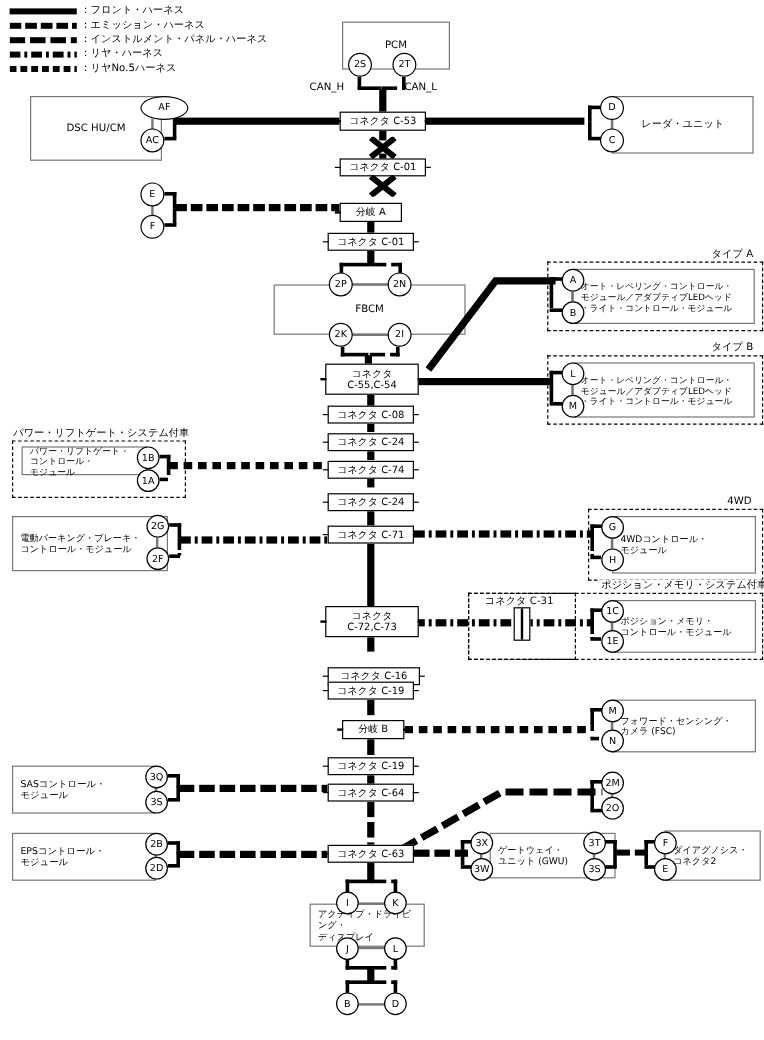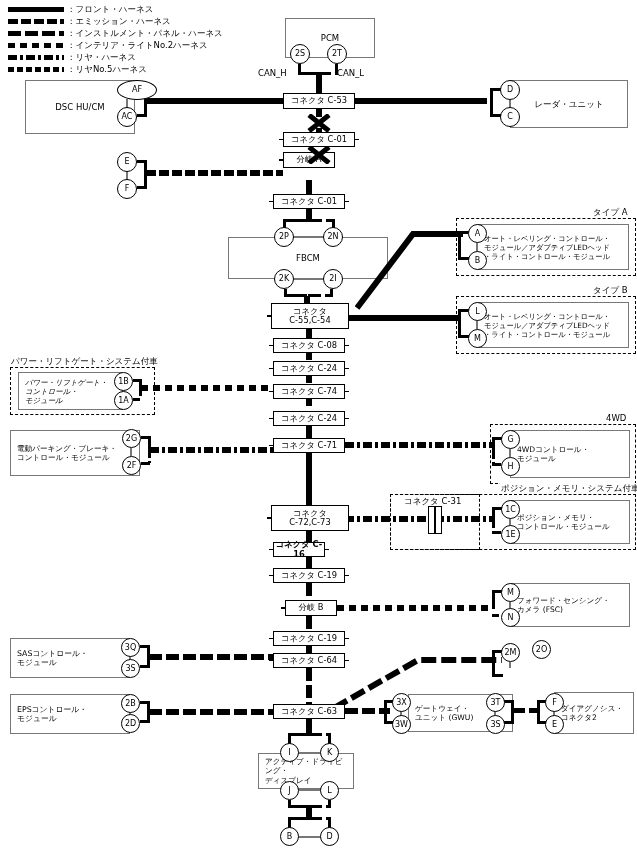--- a/index.html
+++ b/index.html
@@ -68,24 +68,20 @@
     </div>
     <div class="legend-row">
       <div class="legend-swatch h-emission"></div>
       <div class="legend-text">：エミッション・ハーネス</div>
     </div>
     <div class="legend-row">
       <div class="legend-swatch h-ip"></div>
       <div class="legend-text">：インストルメント・パネル・ハーネス</div>
     </div>
     <div class="legend-row">
-      <div class="legend-swatch h-int2"></div>
-      <div class="legend-text">：インテリア・ライトNo.2ハーネス</div>
-    </div>
-    <div class="legend-row">
       <div class="legend-swatch h-rear"></div>
       <div class="legend-text">：リヤ・ハーネス</div>
     </div>
     <div class="legend-row">
       <div class="legend-swatch h-rear5"></div>
       <div class="legend-text">：リヤNo.5ハーネス</div>
     </div>
   </div>
 
   <div class="abs modbox center" style="left:285px;top:18px;width:90px;height:40px;">
@@ -152,21 +148,21 @@
 
   <div class="abs term" style="left:117px;top:152px;width:20px;height:20px;">E</div>
   <div class="abs term" style="left:117px;top:179px;width:20px;height:20px;">F</div>
   <div class="abs" style="left:126px;top:171px;width:2px;height:9px;background:#777;"></div>
   <div class="abs" style="left:137px;top:160px;width:10px;height:3px;background:#000;"></div>
   <div class="abs" style="left:144px;top:160px;width:3px;height:14px;background:#000;"></div>
   <div class="abs h-ip" style="left:137px;top:186px;width:10px;height:3px;"></div>
   <div class="abs v-ip" style="left:144px;top:174px;width:3px;height:14px;"></div>
   <div class="abs h-emission" style="left:146px;top:170px;width:137px;height:6px;"></div>
 
-  <div class="abs conn" style="left:283px;top:152px;width:52px;height:16px;">
+  <div class="abs conn" style="left:283px;top:169px;width:52px;height:16px;">
     <span class="ctab l"></span>
     <span>分岐 A</span>
   </div>
   <div class="abs v-front" style="left:306px;top:180px;width:6px;height:14px;"></div>
 
   <div class="abs conn" style="left:273px;top:194px;width:72px;height:15px;">
     <span class="ctab l"></span>
     <span>コネクタ C-01</span>
     <span class="ctab r"></span>
   </div>
@@ -246,21 +242,21 @@
 
   <div class="abs conn" style="left:273px;top:361px;width:72px;height:15px;">
     <span class="ctab l"></span>
     <span>コネクタ C-24</span>
     <span class="ctab r"></span>
   </div>
   <div class="abs v-int2" style="left:306px;top:376px;width:6px;height:9px;"></div>
 
   <div class="abs optframe" style="left:10px;top:367px;width:145px;height:48px;"></div>
   <div class="abs optlabel" style="left:10px;top:356px;">パワー・リフトゲート・システム付車</div>
-  <div class="abs modbox" style="left:18px;top:372px;width:105px;height:38px;font-style:italic;">
+  <div class="abs modbox" style="left:18px;top:372px;width:105px;height:24px;">
     <div class="mtext" style="font-size:7.4px;line-height:9px;">パワー・リフトゲート・
 コントロール・
 モジュール</div>
   </div>
   <div class="abs term" style="left:114px;top:372px;width:19px;height:19px;">1B</div>
   <div class="abs term" style="left:114px;top:391px;width:19px;height:19px;">1A</div>
   <div class="abs" style="left:133px;top:379px;width:9px;height:3px;background:#000;"></div>
   <div class="abs" style="left:139px;top:379px;width:3px;height:11px;background:#000;"></div>
   <div class="abs h-int2" style="left:133px;top:398px;width:9px;height:3px;"></div>
   <div class="abs v-int2" style="left:139px;top:389px;width:3px;height:10px;"></div>
@@ -337,21 +333,21 @@
   </div>
 
   <div class="abs conn two" style="left:271px;top:505px;width:78px;height:26px;flex-direction:column;">
     <span class="ctab l"></span>
     <span style="white-space:pre-line;">コネクタ
 C-72,C-73</span>
     <span class="ctab r"></span>
   </div>
   <div class="abs v-front" style="left:306px;top:531px;width:6px;height:12px;"></div>
 
-  <div class="abs conn" style="left:273px;top:542px;width:52px;height:15px;font-weight:bold;">
+  <div class="abs conn" style="left:273px;top:556px;width:77px;height:15px;">
     <span class="ctab l"></span>
     <span>コネクタ C-16</span>
     <span class="ctab r"></span>
   </div>
   <div class="abs v-front" style="left:306px;top:557px;width:6px;height:12px;"></div>
 
   <div class="abs conn" style="left:273px;top:568px;width:72px;height:15px;">
     <span class="ctab l"></span>
     <span>コネクタ C-19</span>
     <span class="ctab r"></span>
@@ -403,21 +399,21 @@
     <span>コネクタ C-64</span>
     <span class="ctab r"></span>
   </div>
   <div class="abs v-ip" style="left:306px;top:668px;width:6px;height:36px;"></div>
 
   <svg class="abs" style="left:330px;top:650px;width:175px;height:62px;" viewBox="0 0 175 62">
     <path d="M4 58 L88 10 L172 10" stroke="#000" stroke-width="6" fill="none" stroke-dasharray="15 5"></path>
   </svg>
 
   <div class="abs term" style="left:501px;top:643px;width:19px;height:19px;">2M</div>
-  <div class="abs term" style="left:501px;top:640px;width:19px;height:19px;margin-left:31px;">2O</div>
+  <div class="abs term" style="left:501px;top:664px;width:19px;height:19px;">2O</div>
   <div class="abs" style="left:509px;top:662px;width:2px;height:6px;background:#777;"></div>
   <div class="abs" style="left:492px;top:650px;width:11px;height:3px;background:#000;"></div>
   <div class="abs" style="left:492px;top:650px;width:3px;height:13px;background:#000;"></div>
   <div class="abs h-ip" style="left:492px;top:674px;width:11px;height:3px;"></div>
   <div class="abs v-ip" style="left:492px;top:662px;width:3px;height:13px;"></div>
 
   <div class="abs modbox" style="left:10px;top:694px;width:120px;height:40px;">
     <div class="mtext" style="font-size:7.8px;line-height:9.5px;">EPSコントロール・
 モジュール</div>
   </div>

